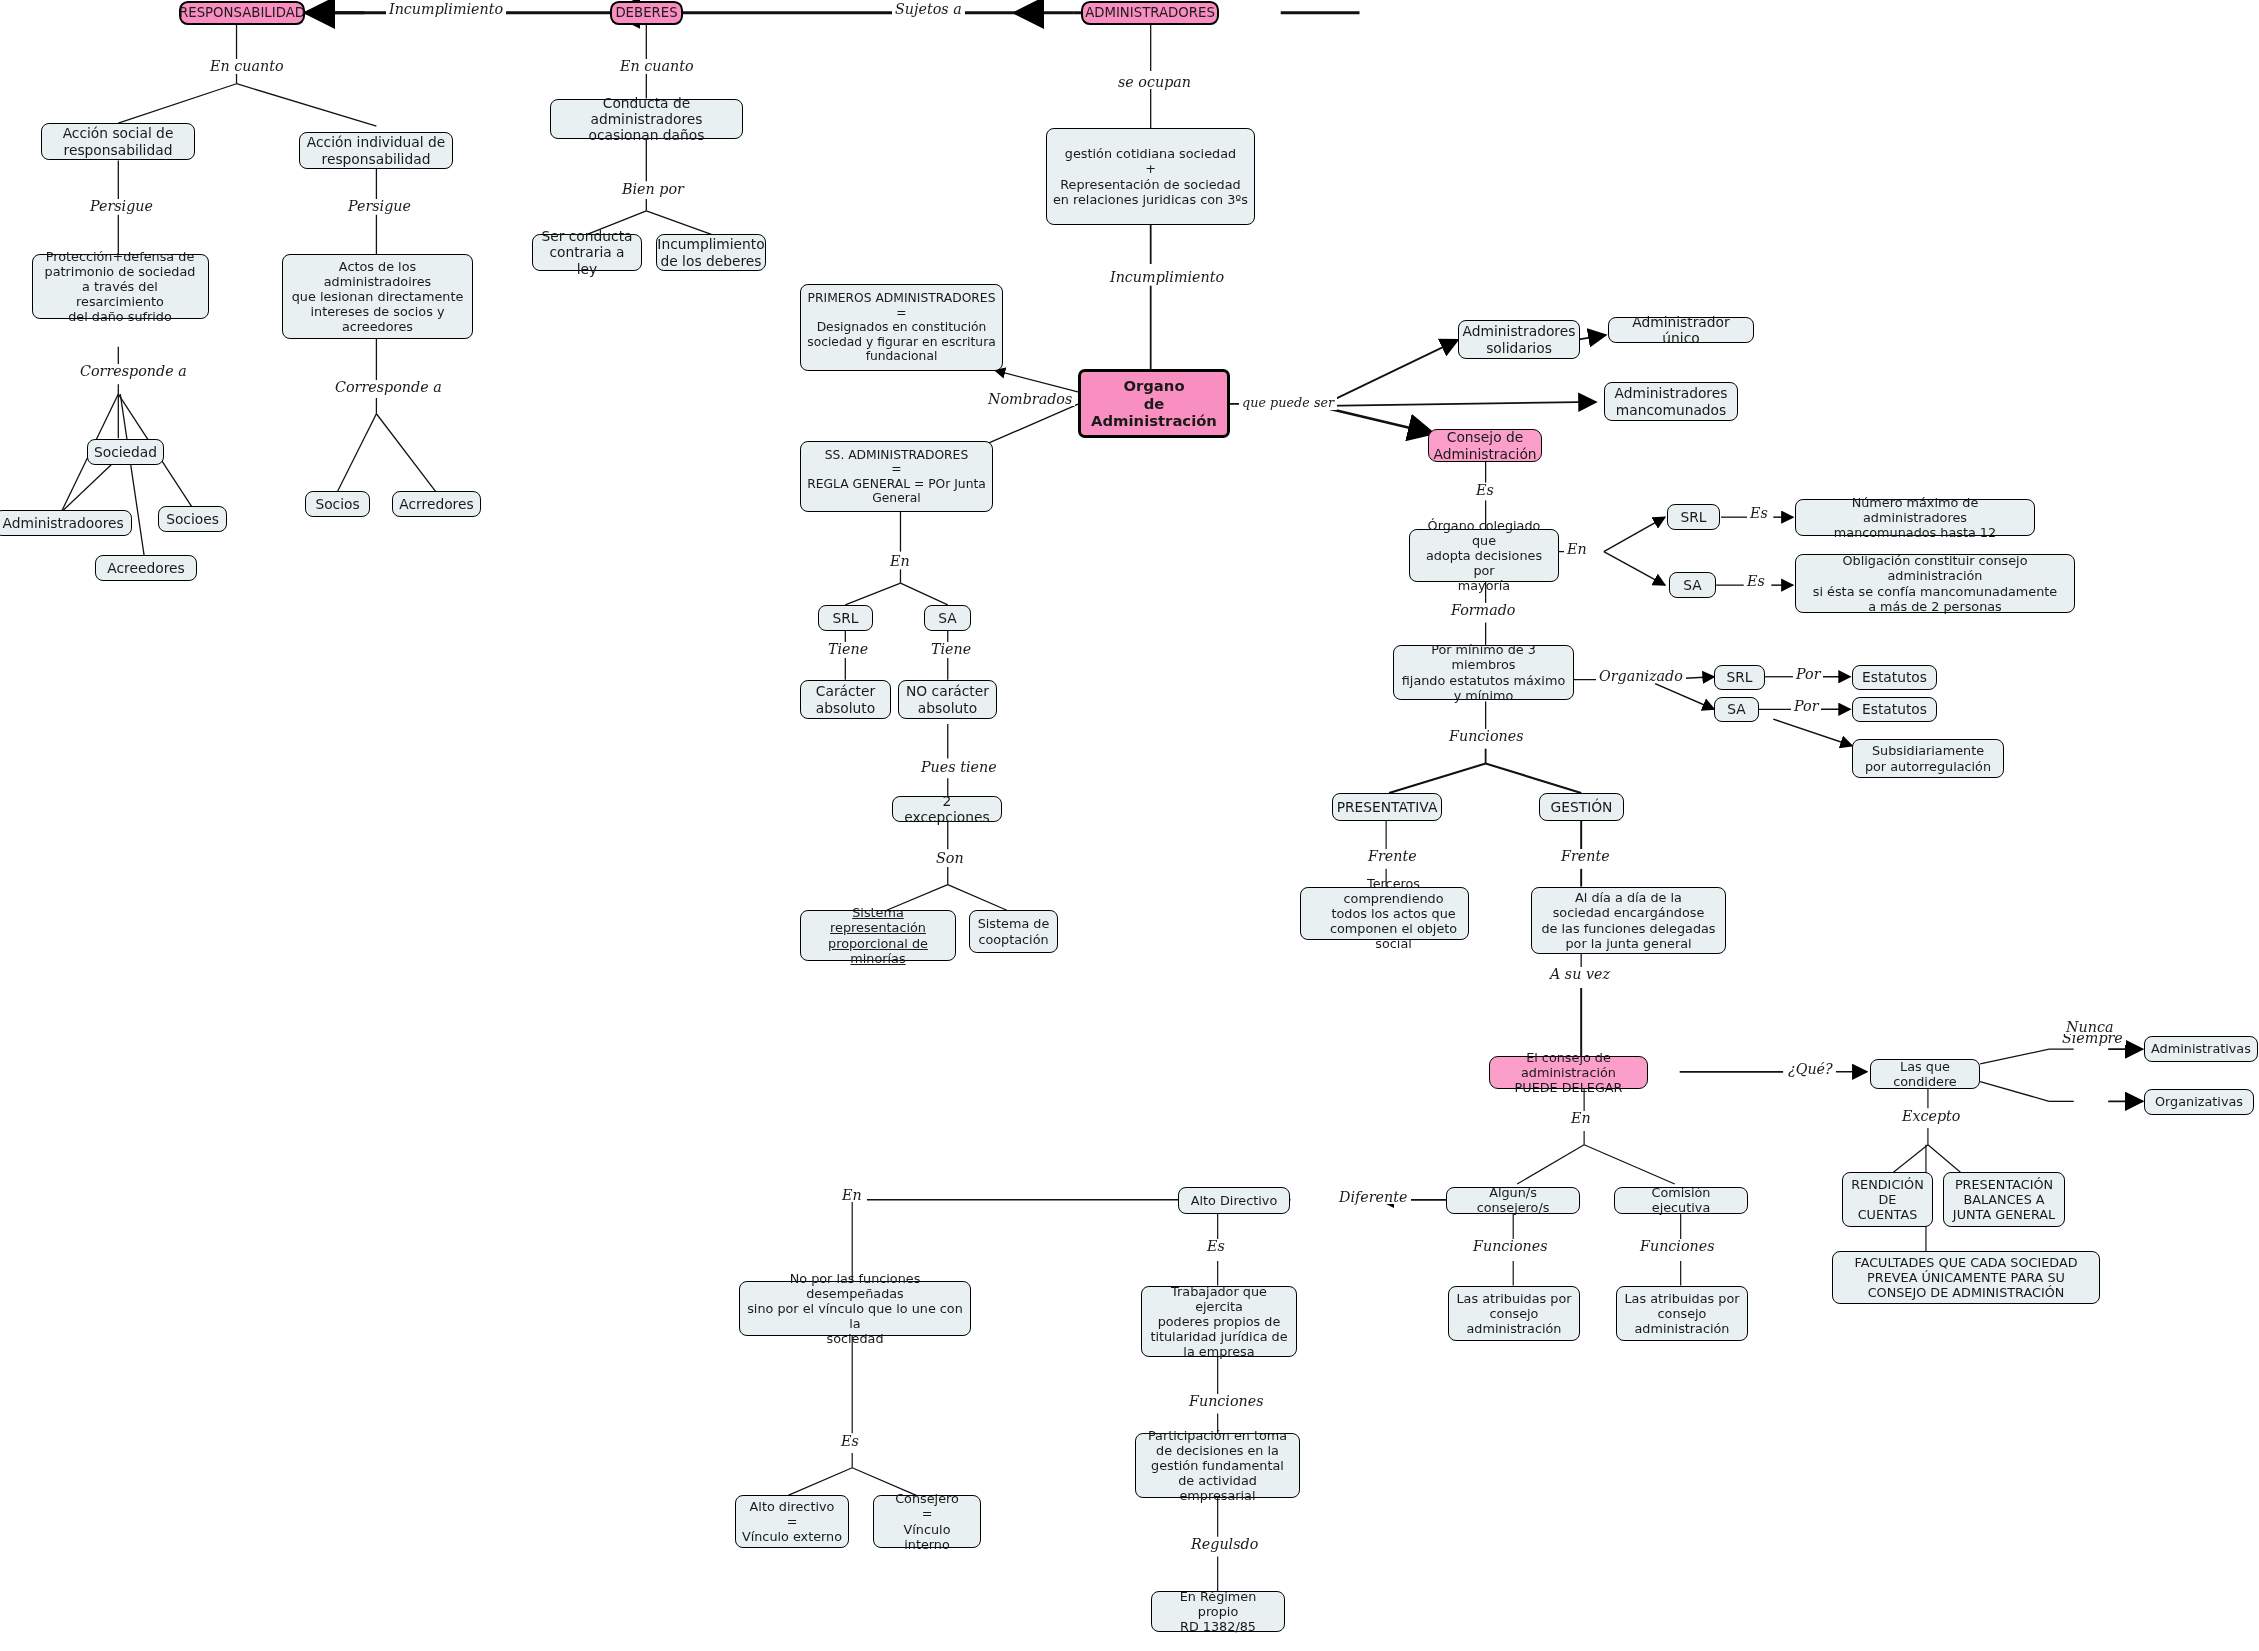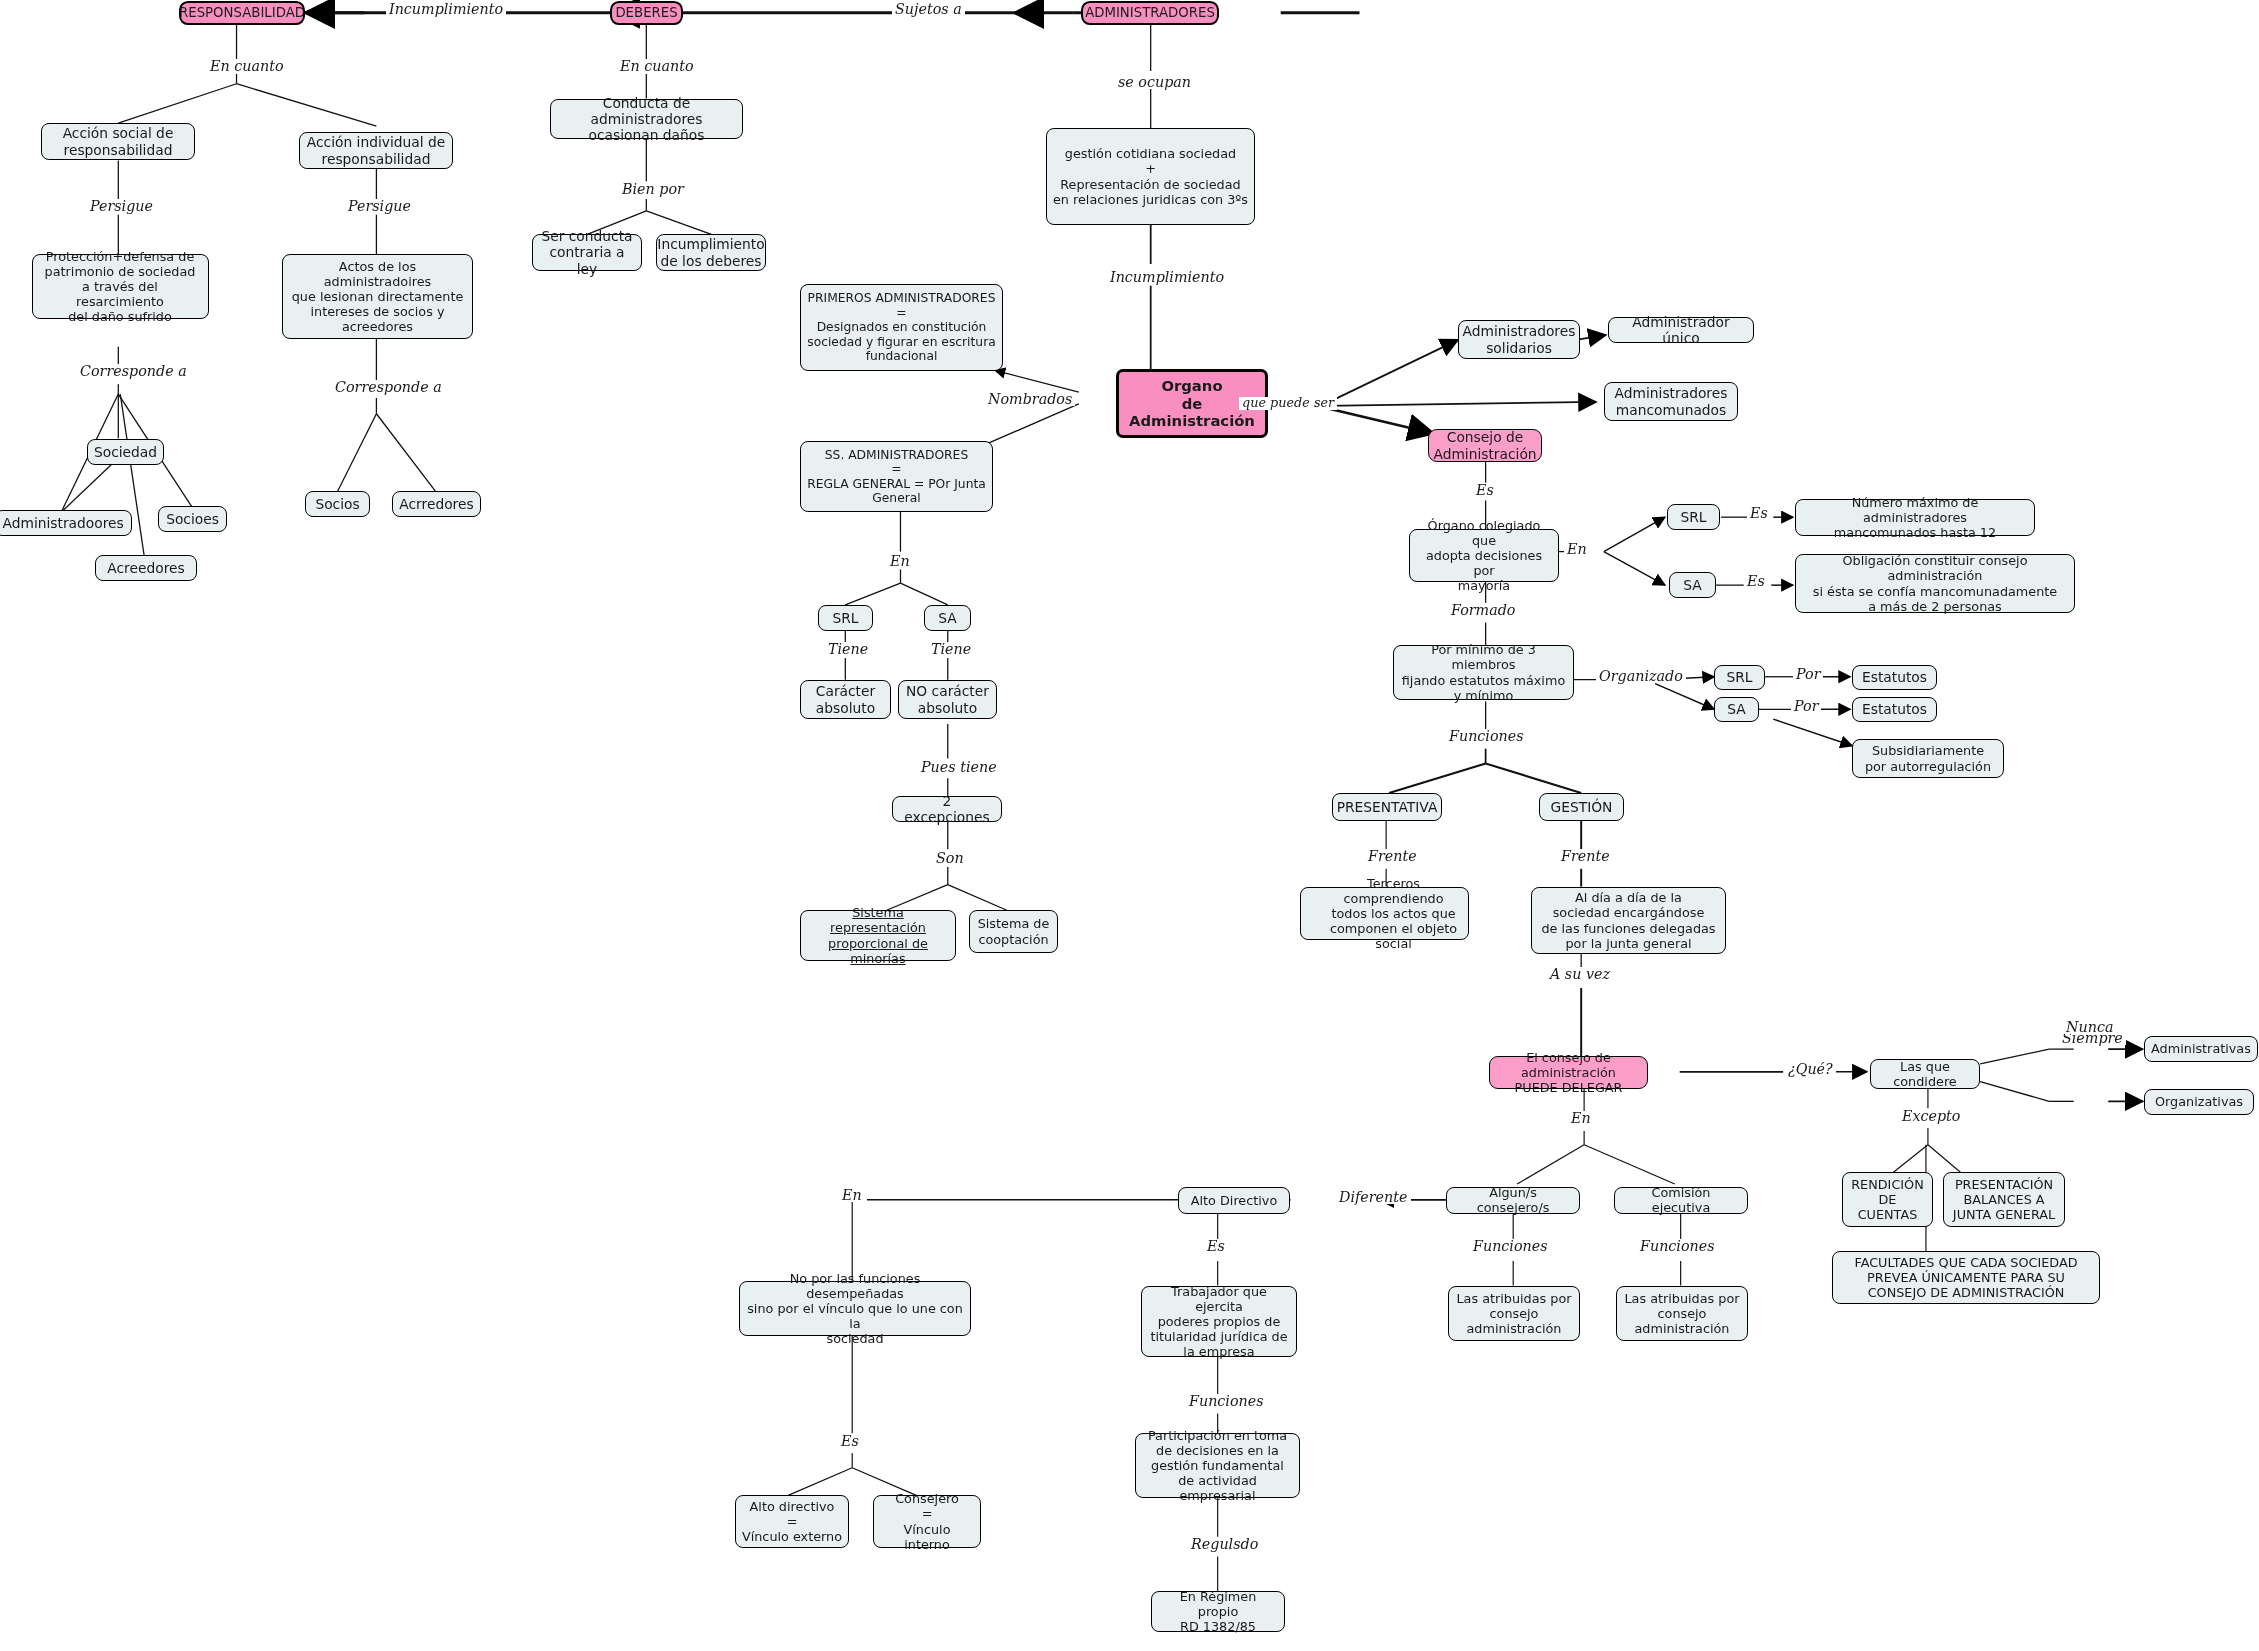--- a/index.html
+++ b/index.html
@@ -308,21 +308,21 @@
 sociedad y figurar en escritura
 fundacional</div>
 
   <div class="node" style="left:800px; top:441px; width:193px; height:71px; font-size:12.3px;">SS. ADMINISTRADORES
 =
 REGLA GENERAL = POr Junta
 General</div>
 
   <div class="label" style="left:985px; top:392px;">Nombrados</div>
 
-  <div class="node pink-strong" style="left:1116px; top:369px; width:152px; height:69px;">Organo
+  <div class="node pink-strong" style="left:1078px; top:369px; width:152px; height:69px;">Organo
 de
 Administración</div>
 
   <div class="label" style="left:1239px; top:397px; font-size:12.8px;">que puede ser</div>
 
   <div class="label" style="left:887px; top:554px;">En</div>
 
   <div class="node" style="left:818px; top:605px; width:55px; height:25.6px;">SRL</div>
 
   <div class="node" style="left:924px; top:605px; width:47px; height:25.6px;">SA</div>

